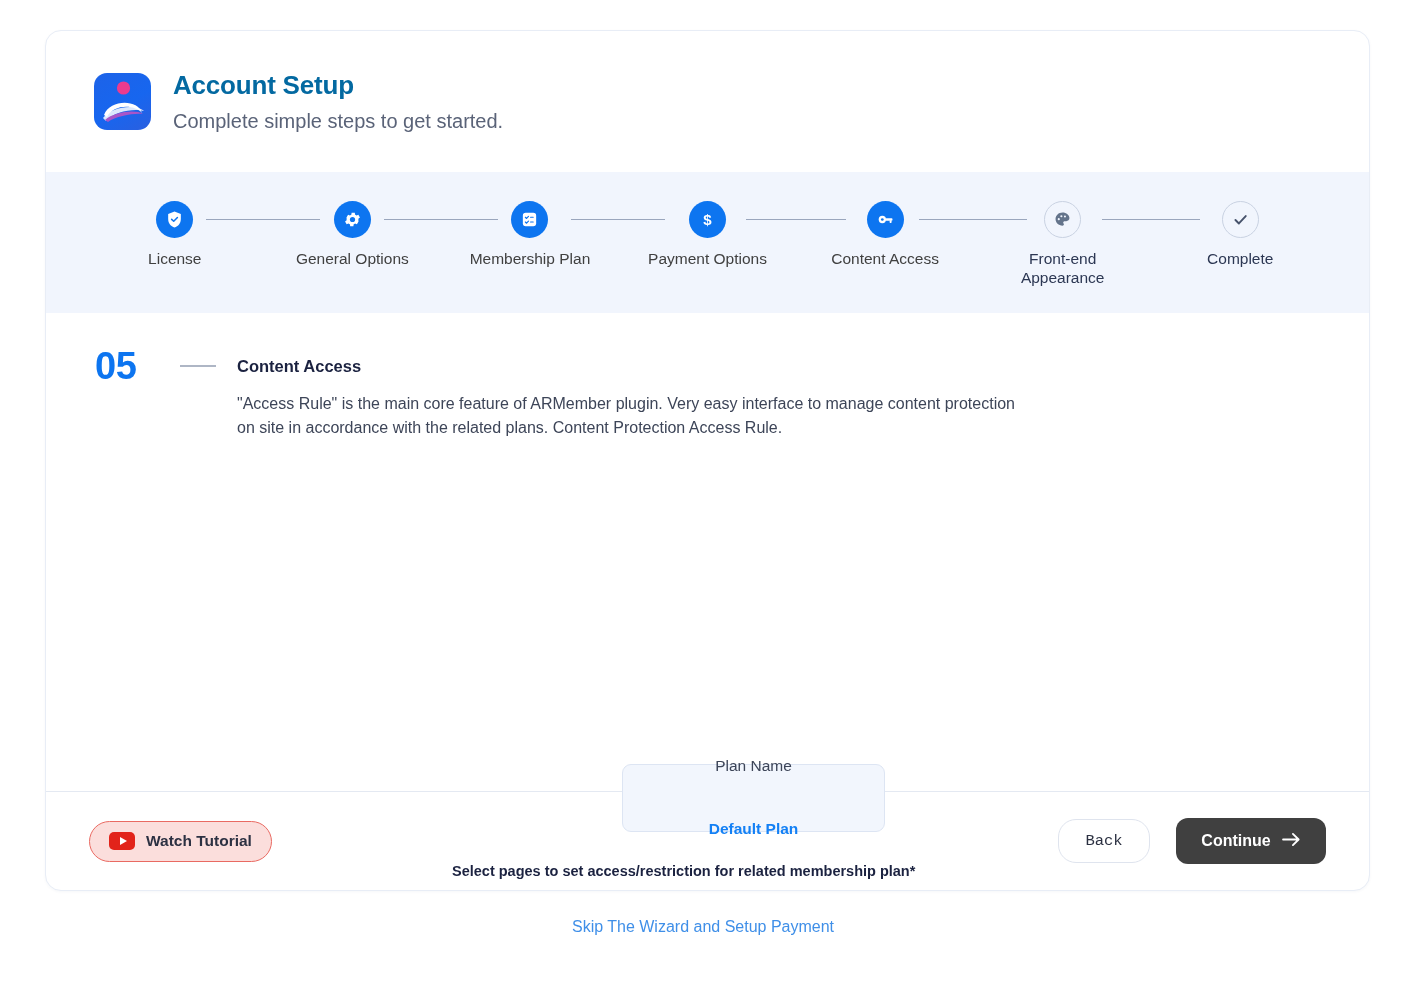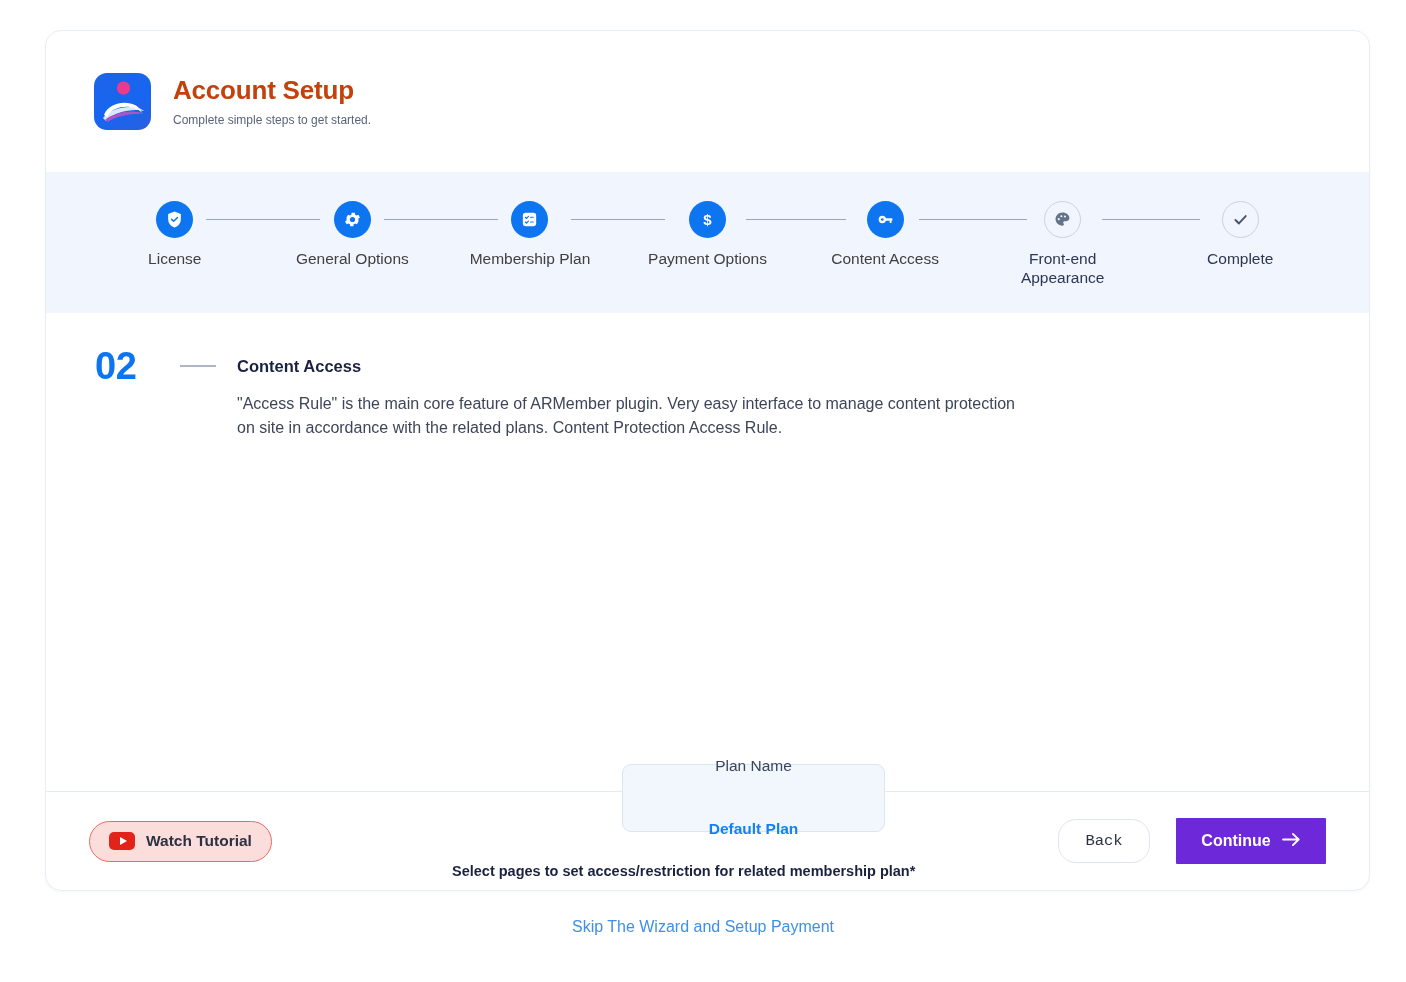--- a/index.html
+++ b/index.html
@@ -52,26 +52,26 @@
     position: relative;
     overflow: hidden;
     flex: 0 0 auto;
   }
   .brand-logo svg { display: block; width: 57px; height: 57px; }
 
   .header-text { margin-left: 22px; }
   .app-title {
     font-size: 26px;
     font-weight: 700;
-    color: #c2410c;
+    color: #0369a1;
     letter-spacing: -0.2px;
     line-height: 1.2;
   }
   .app-subtitle {
-    font-size: 12px;
+    font-size: 20px;
     color: #5a6378;
     margin-top: 7px;
     line-height: 1.2;
   }
 
   
   .stepper {
     background: #f1f5fd;
     height: 141px;
     flex: 0 0 auto;
@@ -269,23 +269,23 @@
     color: #2c3142;
     font-family: Liberation Mono, monospace;
     cursor: pointer;
     display: flex;
     align-items: center;
     justify-content: center;
   }
   .btn-continue {
     width: 150px;
     height: 46px;
-    background: #6d28d9;
+    background: #404040;
     border: none;
-    border-radius: 1px;
+    border-radius: 12px;
     font-size: 16px;
     font-weight: 600;
     color: #ffffff;
     font-family: "Liberation Sans", sans-serif;
     cursor: pointer;
     display: flex;
     align-items: center;
     justify-content: center;
     gap: 11px;
   }
@@ -408,21 +408,21 @@
           </svg>
         </div>
         <div class="step-label">Complete</div>
       </div>
 
     </div>
 
     <div class="card-body">
 
       <div class="step-heading-row">
-        <div class="step-number">02</div>
+        <div class="step-number">05</div>
         <div class="step-dash"></div>
         <div class="step-heading-text">
           <div class="step-title">Content Access</div>
           <div class="step-desc">"Access Rule" is the main core feature of ARMember plugin. Very easy interface to manage content protection on site in accordance with the related plans. Content Protection Access Rule.</div>
         </div>
       </div>
 
       <div class="plan-card">
         <div class="plan-card-label">Plan Name</div>
         <div class="plan-card-value">Default Plan</div>

